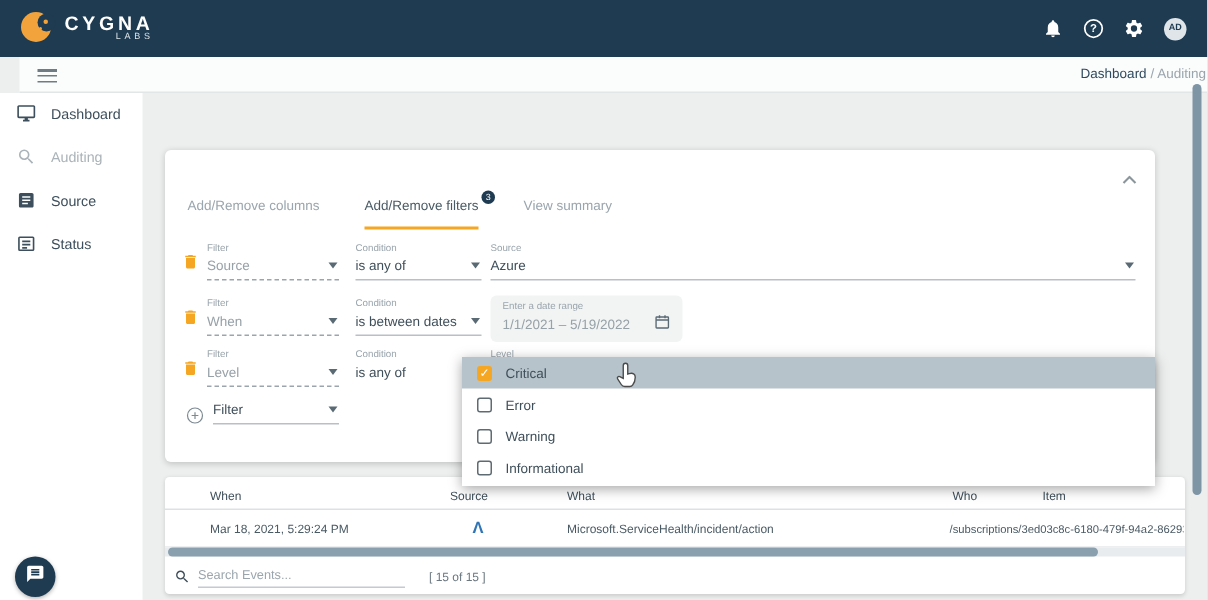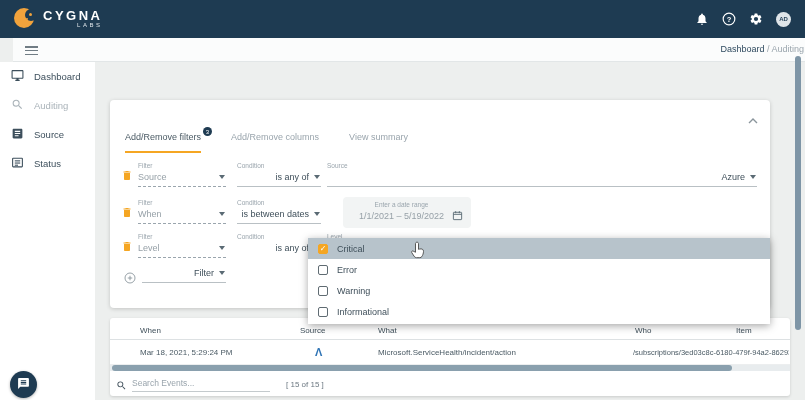--- a/index.html
+++ b/index.html
@@ -47,21 +47,21 @@
   .tab{position:relative;font-size:9px;color:#9aa5ad;padding-bottom:9px;cursor:pointer;}
   .tab.active{color:#4a5a64;border-bottom:2.5px solid #f5a623;}
   .tab .badge{position:absolute;right:-11px;top:-5px;width:9px;height:9px;background:#1e3b52;color:#fff;font-size:6px;border-radius:50%;display:flex;align-items:center;justify-content:center;}
 
   .frow{position:absolute;left:0;width:100%;}
   .trash{position:absolute;left:11px;cursor:pointer;}
   .field{position:absolute;cursor:pointer;}
   .flabel{font-size:6.5px;color:#9aa5ad;margin-bottom:3px;}
   .fvalue{position:relative;font-size:9px;color:#97a1a8;padding:0 12px 4px 0;border-bottom:1px solid #b9c0c4;}
   .fvalue.dashed{border-bottom:1px dashed #9aa5ad;}
-  .fvalue.dark{color:#3f4f5a;text-align:right;}
+  .fvalue.dark{color:#3f4f5a;}
   .caret{position:absolute;right:1px;top:3px;width:0;height:0;border-left:3.5px solid transparent;border-right:3.5px solid transparent;border-top:4px solid #5a6a74;}
   .daterange{position:absolute;background:#f2f4f4;border-radius:4px;padding:4px 8px;display:flex;align-items:flex-start;cursor:pointer;}
   .daterange .dr-text{flex:1;}
   .daterange .dr-label{font-size:6.5px;color:#9aa5ad;margin-bottom:3px;}
   .daterange .dr-value{font-size:9px;color:#97a1a8;}
   .addplus{position:absolute;left:14px;cursor:pointer;}
 
   
   .dropdown{position:absolute;left:308px;top:238px;width:462px;background:#fff;z-index:30;box-shadow:0 2px 8px rgba(0,0,0,.35);padding-bottom:2px;}
   .opt{display:flex;align-items:center;gap:9px;height:21px;padding-left:10px;font-size:9px;color:#3f4f5a;cursor:pointer;}
@@ -173,26 +173,26 @@
 
 
   <div class="filter-card">
     <span class="collapse">
       <svg width="10" height="6" viewBox="0 0 10 6" fill="none" stroke="#8a959c" stroke-width="1.4">
           <polyline points="1,5 5,1 9,5"></polyline>
         </svg>
     </span>
 
     <div class="tabs">
+      <div class="tab">
+        <span>Add/Remove columns</span>
+      </div>
       <div class="tab active">
         <span>Add/Remove filters</span>
         <span class="badge">3</span>
-      </div>
-      <div class="tab">
-        <span>Add/Remove columns</span>
       </div>
       <div class="tab">
         <span>View summary</span>
       </div>
     </div>
 
     <div class="frow" style="top:60px;">
       <span class="trash" style="top:8px;">
         <svg width="12" height="13" viewBox="0 0 24 24" fill="#f5a623">
             <path d="M6 19c0 1.1.9 2 2 2h8c1.1 0 2-.9 2-2V7H6v12zM19 4h-3.5l-1-1h-5l-1 1H5v2h14V4z"></path>
@@ -219,21 +219,21 @@
           </svg>
       </span>
       <div class="field" style="left:28px;top:2px;width:88px;">
         <div class="flabel">Filter</div>
         <div class="fvalue dashed"><span>When</span><span class="caret"></span></div>
       </div>
       <div class="field" style="left:127px;top:2px;width:84px;">
         <div class="flabel">Condition</div>
         <div class="fvalue dark"><span>is between dates</span><span class="caret"></span></div>
       </div>
-      <div class="daterange" style="left:233px;top:0px;width:128px;height:31px;text-align:center;">
+      <div class="daterange" style="left:217px;top:0px;width:128px;height:31px;">
         <span class="dr-text">
           <div class="dr-label">Enter a date range</div>
           <div class="dr-value">1/1/2021 – 5/19/2022</div>
         </span>
         <span style="margin-top:6px;">
           <svg width="11" height="11" viewBox="0 0 24 24" fill="none" stroke="#5a6a74" stroke-width="2">
               <rect x="3" y="5" width="18" height="16" rx="1"></rect>
               <line x1="8" y1="2.5" x2="8" y2="7"></line>
               <line x1="16" y1="2.5" x2="16" y2="7"></line>
               <line x1="3" y1="9.5" x2="21" y2="9.5"></line>
@@ -298,21 +298,21 @@
       <span>Informational</span>
     </div>
   </div>
 
   <div class="table-card">
     <div class="thead">
       <span class="th" style="left:30px;">When</span>
       <span class="th" style="left:190px;">Source</span>
       <span class="th" style="left:268px;">What</span>
       <span class="th" style="left:525px;">Who</span>
-      <span class="th" style="left:605px;padding-left:21px;">Item</span>
+      <span class="th" style="left:564px;padding-left:21px;">Item</span>
     </div>
     <div class="trow">
       <span class="td" style="left:30px;">Mar 18, 2021, 5:29:24 PM</span>
       <span class="td azure-glyph" style="left:205px;top:7px;">Λ</span>
       <span class="td" style="left:268px;">Microsoft.ServiceHealth/incident/action</span>
       <span class="td" style="left:525px;"></span>
       <span class="td item" style="left:523px;">/subscriptions/3ed03c8c-6180-479f-94a2-86293708</span>
     </div>
     <div class="hscroll">
       <div class="thumb"></div>

